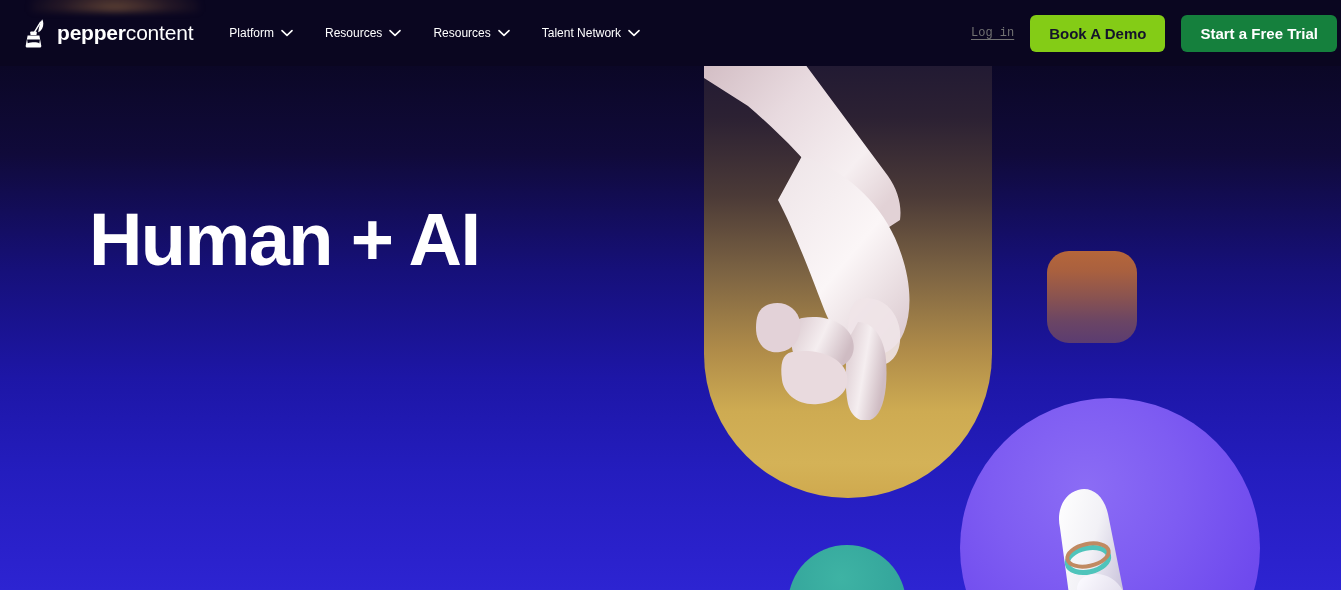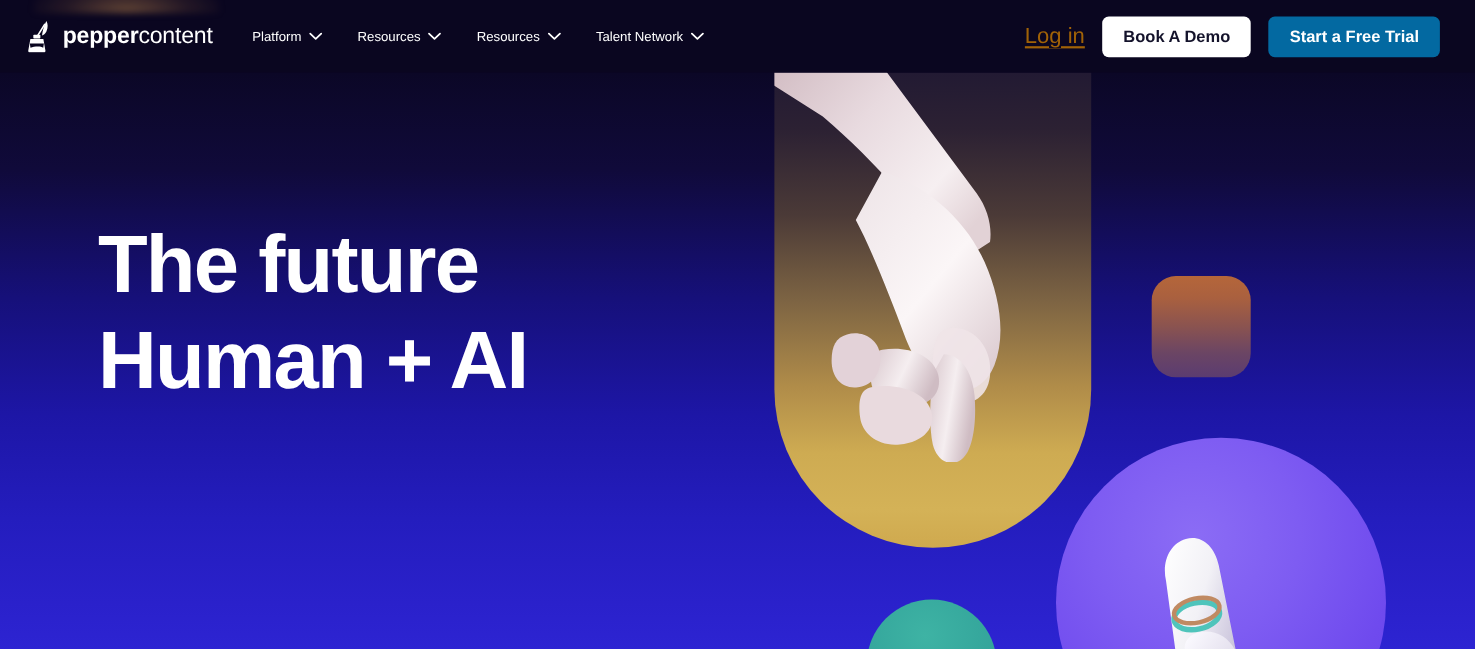--- a/index.html
+++ b/index.html
@@ -130,21 +130,21 @@
   
   .navbar {
     position: absolute;
     left: 0; top: 0;
     width: 1341px;
     height: 66px;
     z-index: 50;
     display: flex;
     align-items: center;
     background: #0a0620;
-    padding: 0 32px 0 22px;
+    padding: 0 4px 0 22px;
   }
 
   .brand {
     display: flex;
     align-items: center;
     gap: 9px;
     margin-right: 36px;
     text-decoration: none;
   }
   .brand-mark { width: 26px; height: 30px; display: block; }
@@ -175,44 +175,45 @@
   }
   .chev { width: 12px; height: 8px; display: block; flex: none; }
 
   .nav-right {
     margin-left: auto;
     display: flex;
     align-items: center;
     gap: 16px;
   }
   .login-link {
-    color: #a16207;
-    font-size: 20px;
+    color: #737373;
+    font-size: 12px;
     text-decoration: underline;
     text-underline-offset: 3px;
     cursor: pointer;
     white-space: nowrap;
+    font-family: Liberation Mono, monospace;
   }
   .btn {
     border: none;
     border-radius: 6px;
     font-family: inherit;
     font-size: 15px;
     font-weight: 700;
     cursor: pointer;
     white-space: nowrap;
     line-height: 1;
   }
   .btn-demo {
-    background: #ffffff;
+    background: #84cc16;
     color: #14132b;
     padding: 11px 19px;
   }
   .btn-trial {
-    background: #0369a1;
+    background: #15803d;
     color: #ffffff;
     padding: 11px 19px;
   }
 
   
   .hero-copy {
     position: absolute;
     left: 89px;
     top: 196px;
     z-index: 40;
@@ -381,19 +382,18 @@
 
     <div class="nav-right">
       <a class="login-link" href="#">Log in</a>
       <button class="btn btn-demo">Book A Demo</button>
       <button class="btn btn-trial">Start a Free Trial</button>
     </div>
   </header>
 
   <div class="hero-copy">
     <h1 class="headline">
-      <div>The future</div>
       <div>Human + AI</div>
     </h1>
   </div>
 
   <div class="top-glow"></div>
 </div>
 
 </body></html>

